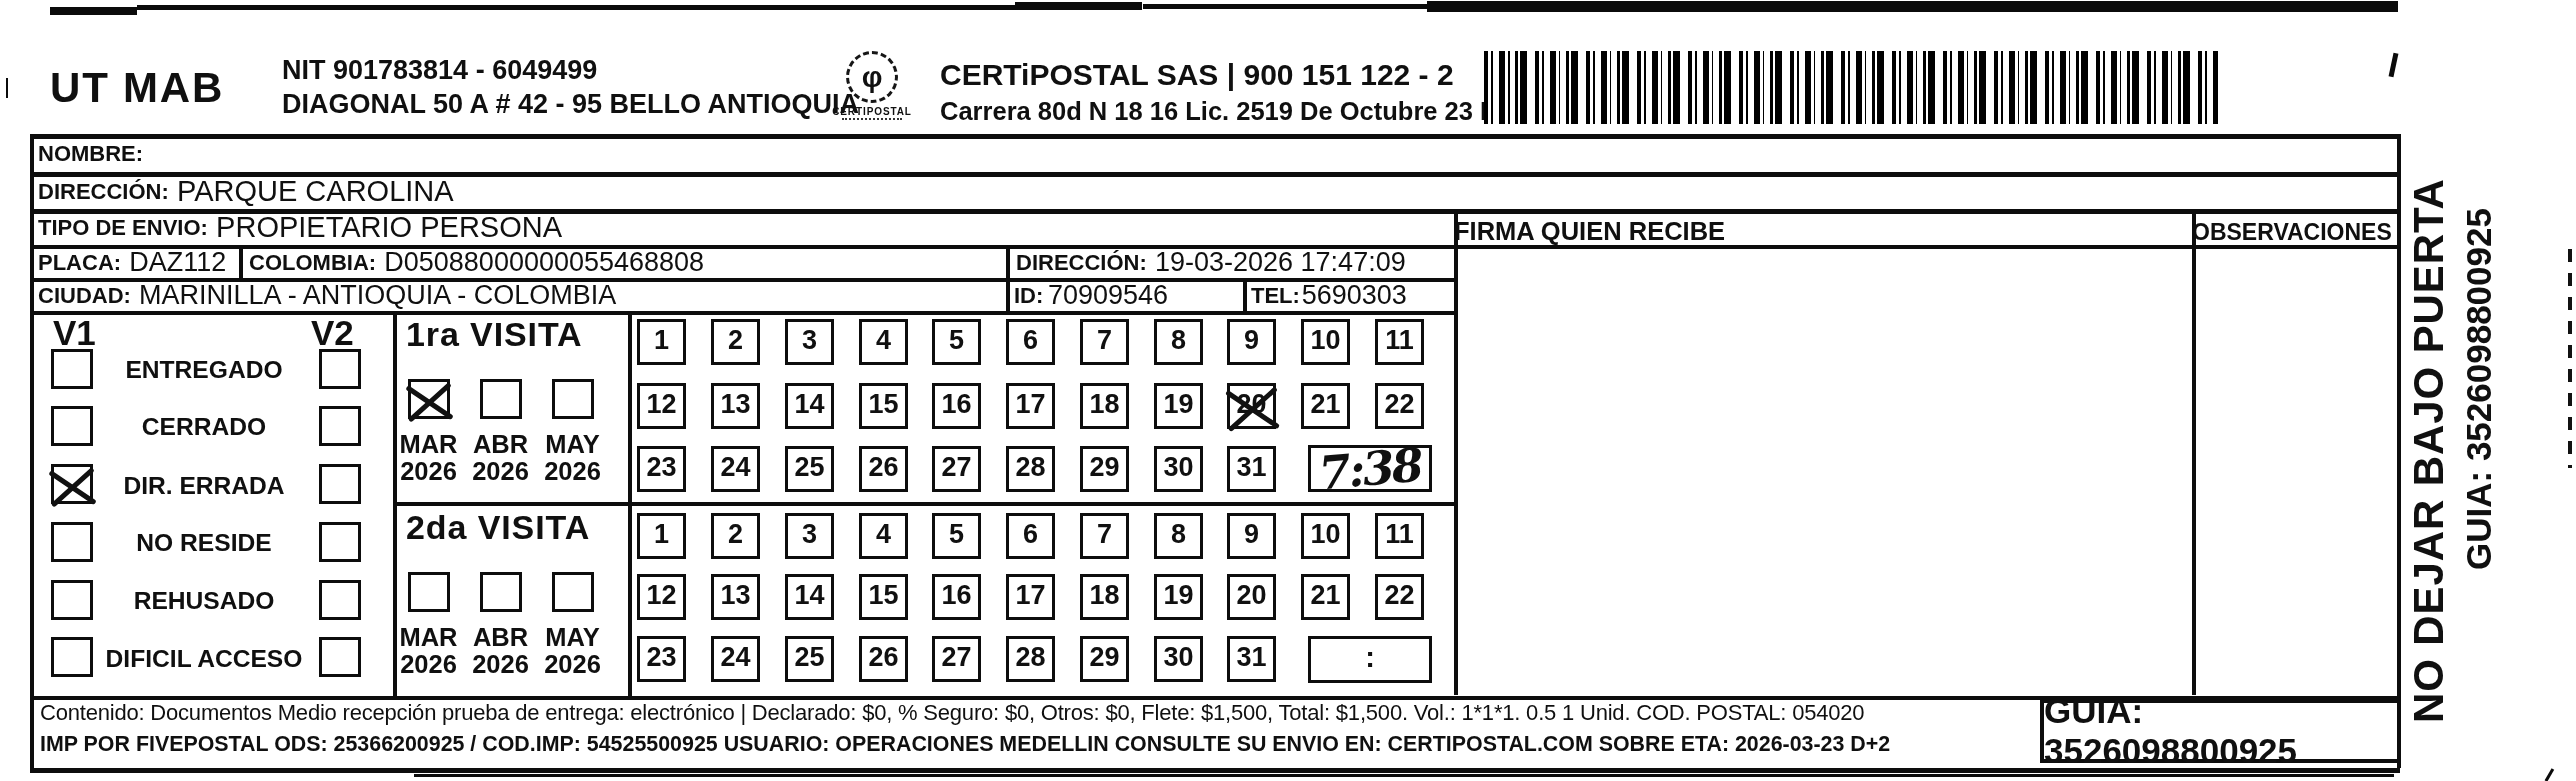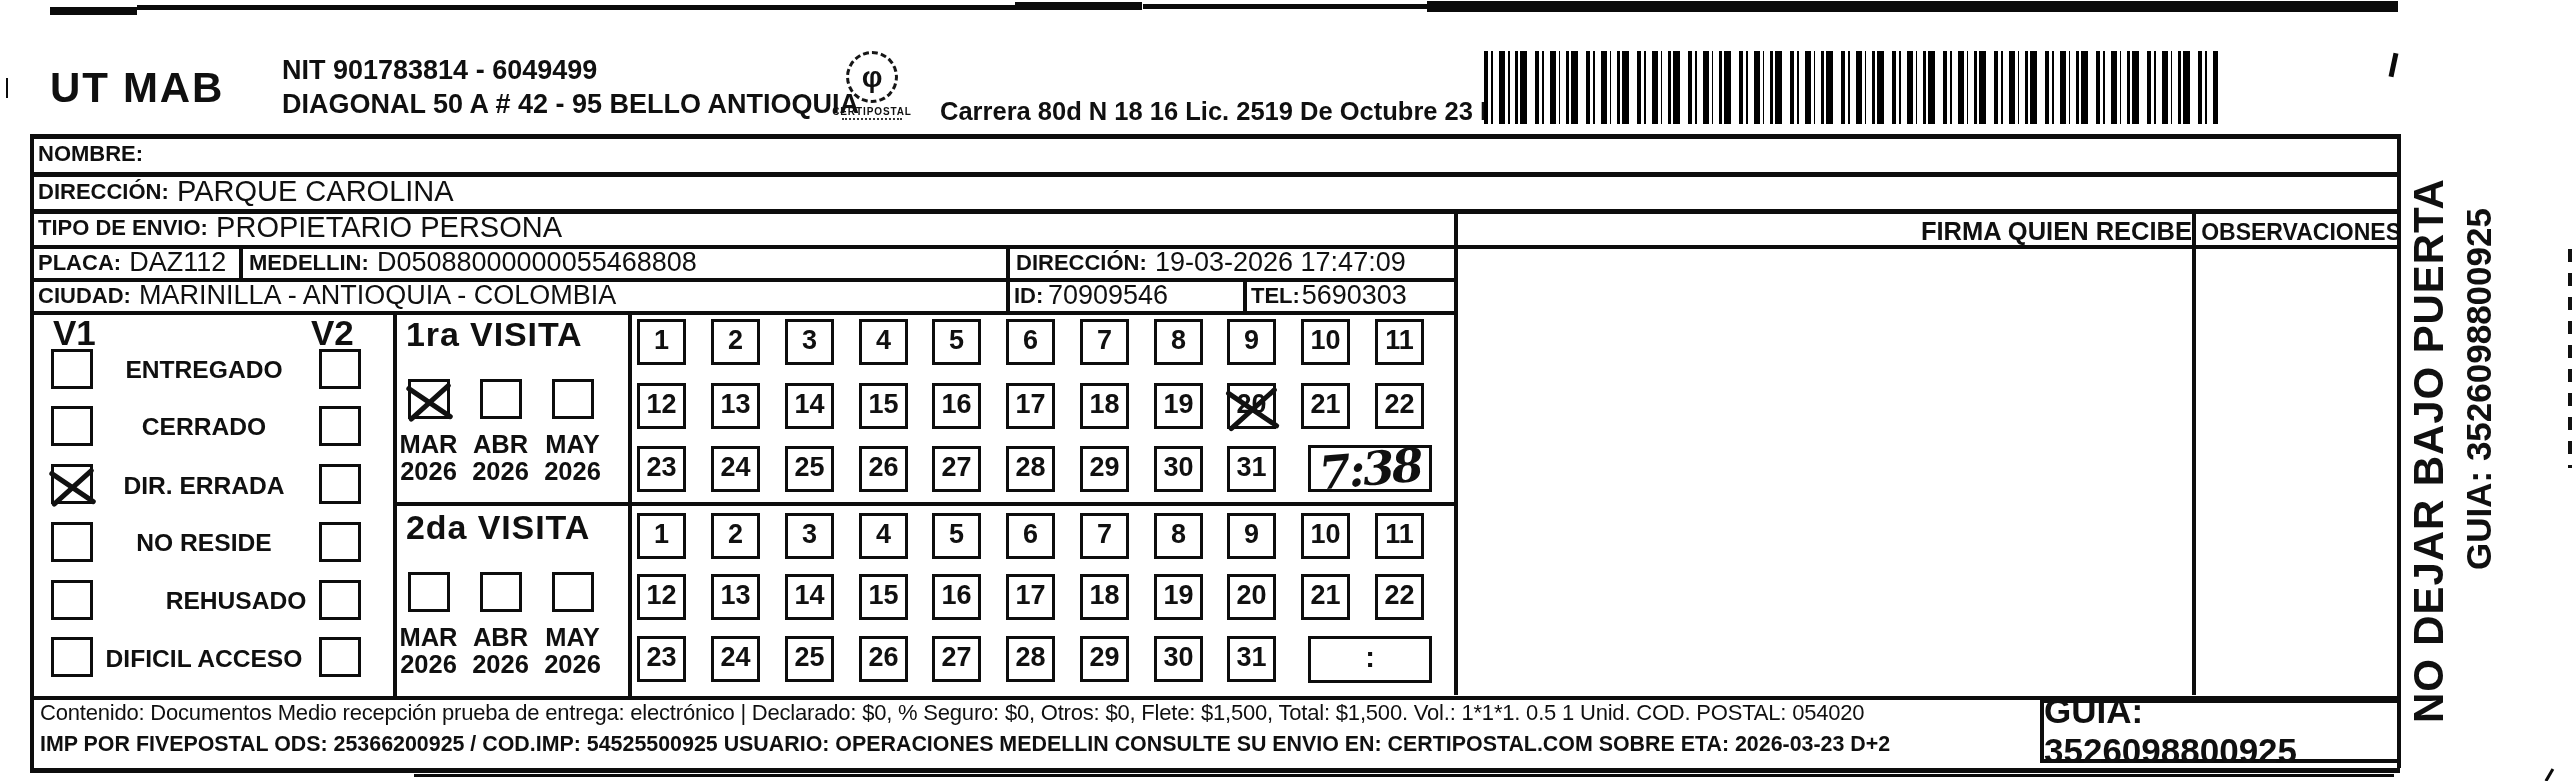--- a/index.html
+++ b/index.html
@@ -17,21 +17,21 @@
   .logo-dashes{width:60px;margin:1.8px auto 0;border-bottom:2.7px dotted #333;}
   .barcode{position:absolute;left:1484px;top:51px;width:734px;height:73px;
     background:repeating-linear-gradient(90deg,#000 0 3.6px,#fff 3.6px 7.3px,#000 7.3px 9px,#fff 9px 14.6px,
     #000 14.6px 21px,#fff 21px 24px,#000 24px 25.5px,#fff 25.5px 31px,#000 31px 34px,#fff 34px 36px,
     #000 36px 43px,#fff 43px 51px);}
   
   .frow{position:absolute;display:flex;align-items:center;gap:8.2px;white-space:nowrap;height:33px;}
   .flabel{font-weight:700;font-size:22px;}
   .fvalue{font-size:29px;}
   .fvalue.sm{font-size:27px;}
-  .colhead{position:absolute;font-weight:700;text-align:right;}
+  .colhead{position:absolute;font-weight:700;text-align:left;}
   
   .vhead{position:absolute;font-weight:700;font-size:35px;}
   .cb{position:absolute;width:42px;height:40px;border:3.6px solid #0d0d0d;box-sizing:border-box;background:#fff;}
   .status-label{position:absolute;font-weight:700;font-size:24.6px;text-align:center;}
   .visit-title{position:absolute;font-weight:700;font-size:34px;letter-spacing:0.9px;}
   .month-label{position:absolute;width:67px;text-align:center;font-weight:700;font-size:25.5px;}
   .day-cell{position:absolute;width:49px;height:46px;border:3.6px solid #0d0d0d;box-sizing:border-box;
             font-weight:700;font-size:27px;text-align:center;line-height:37px;background:#fff;}
   .time-cell{position:absolute;width:124px;height:47px;border:3.6px solid #0d0d0d;box-sizing:border-box;
              text-align:center;background:#fff;}
@@ -73,40 +73,41 @@
   <div class="dash-edge"></div>
 
   <div class="sender">UT MAB</div>
   <div class="hline1" style="left:282px;top:55px;position:absolute;">NIT 901783814 - 6049499</div>
   <div class="hline1" style="left:282px;top:89px;position:absolute;">DIAGONAL 50 A # 42 - 95  BELLO  ANTIOQUIA</div>
   <div class="logo">
     <div class="logo-circle">φ</div>
     <div class="logo-name">CERTIPOSTAL</div>
     <div class="logo-dashes"></div>
   </div>
+  <div class="hline1" style="left:940px;top:58px;position:absolute;font-size:30px;">CERTiPOSTAL SAS | 900 151 122 - 2</div>
   <div class="hline1" style="left:940px;top:97px;position:absolute;font-size:25.5px;">Carrera 80d N 18 16  Lic. 2519 De Octubre 23 De 2015</div>
   <div class="barcode"></div>
 
   <div class="frow" style="left:38px;top:137px;">
     <span class="flabel">NOMBRE:</span>
   </div>
   <div class="frow" style="left:38px;top:175px;">
     <span class="flabel">DIRECCIÓN:</span>
     <span class="fvalue">PARQUE CAROLINA</span>
   </div>
   <div class="frow" style="left:38px;top:211px;">
     <span class="flabel">TIPO DE ENVIO:</span>
     <span class="fvalue">PROPIETARIO PERSONA</span>
   </div>
   <div class="frow" style="left:38px;top:246px;">
     <span class="flabel">PLACA:</span>
     <span class="fvalue sm">DAZ112</span>
   </div>
   <div class="frow" style="left:249px;top:246px;">
-    <span class="flabel">MEDELLIN:</span>
+    <span class="flabel">COLOMBIA:</span>
     <span class="fvalue sm">D05088000000055468808</span>
   </div>
   <div class="frow" style="left:1016px;top:246px;">
     <span class="flabel">DIRECCIÓN:</span>
     <span class="fvalue sm">19-03-2026 17:47:09</span>
   </div>
   <div class="frow" style="left:38px;top:279px;text-align:center;">
     <span class="flabel">CIUDAD:</span>
     <span class="fvalue sm">MARINILLA - ANTIOQUIA - COLOMBIA</span>
   </div>
@@ -162,21 +163,21 @@
     <div class="cb" style="left: 51px; top: 464px;">
       <div class="hx"></div>
     </div>
     <div class="cb" style="left: 319px; top: 464px;"></div>
     <div class="status-label" style="left: 91px; top: 472px; width: 226px;">DIR. ERRADA</div>
     <div class="cb" style="left: 51px; top: 522px;"></div>
     <div class="cb" style="left: 319px; top: 522px;"></div>
     <div class="status-label" style="left: 91px; top: 529px; width: 226px;">NO RESIDE</div>
     <div class="cb" style="left: 51px; top: 580px;"></div>
     <div class="cb" style="left: 319px; top: 580px;"></div>
-    <div class="status-label" style="left: 91px; top: 587px; width: 226px; padding-left: 32px;">REHUSADO</div>
+    <div class="status-label" style="left: 91px; top: 587px; width: 226px;">REHUSADO</div>
     <div class="cb" style="left: 51px; top: 637px;"></div>
     <div class="cb" style="left: 319px; top: 637px;"></div>
     <div class="status-label" style="left: 91px; top: 645px; width: 226px;">DIFICIL ACCESO</div>
     <div class="visit-title" style="left: 406px; top: 315px;">1ra VISITA</div>
     <div class="cb" style="left: 408px; top: 379px;">
       <div class="hx"></div>
     </div>
     <div class="month-label" style="left: 395px; top: 430px;">MAR</div>
     <div class="month-label" style="left: 395px; top: 457px;">2026</div>
     <div class="cb" style="left: 480px; top: 379px;"></div>

